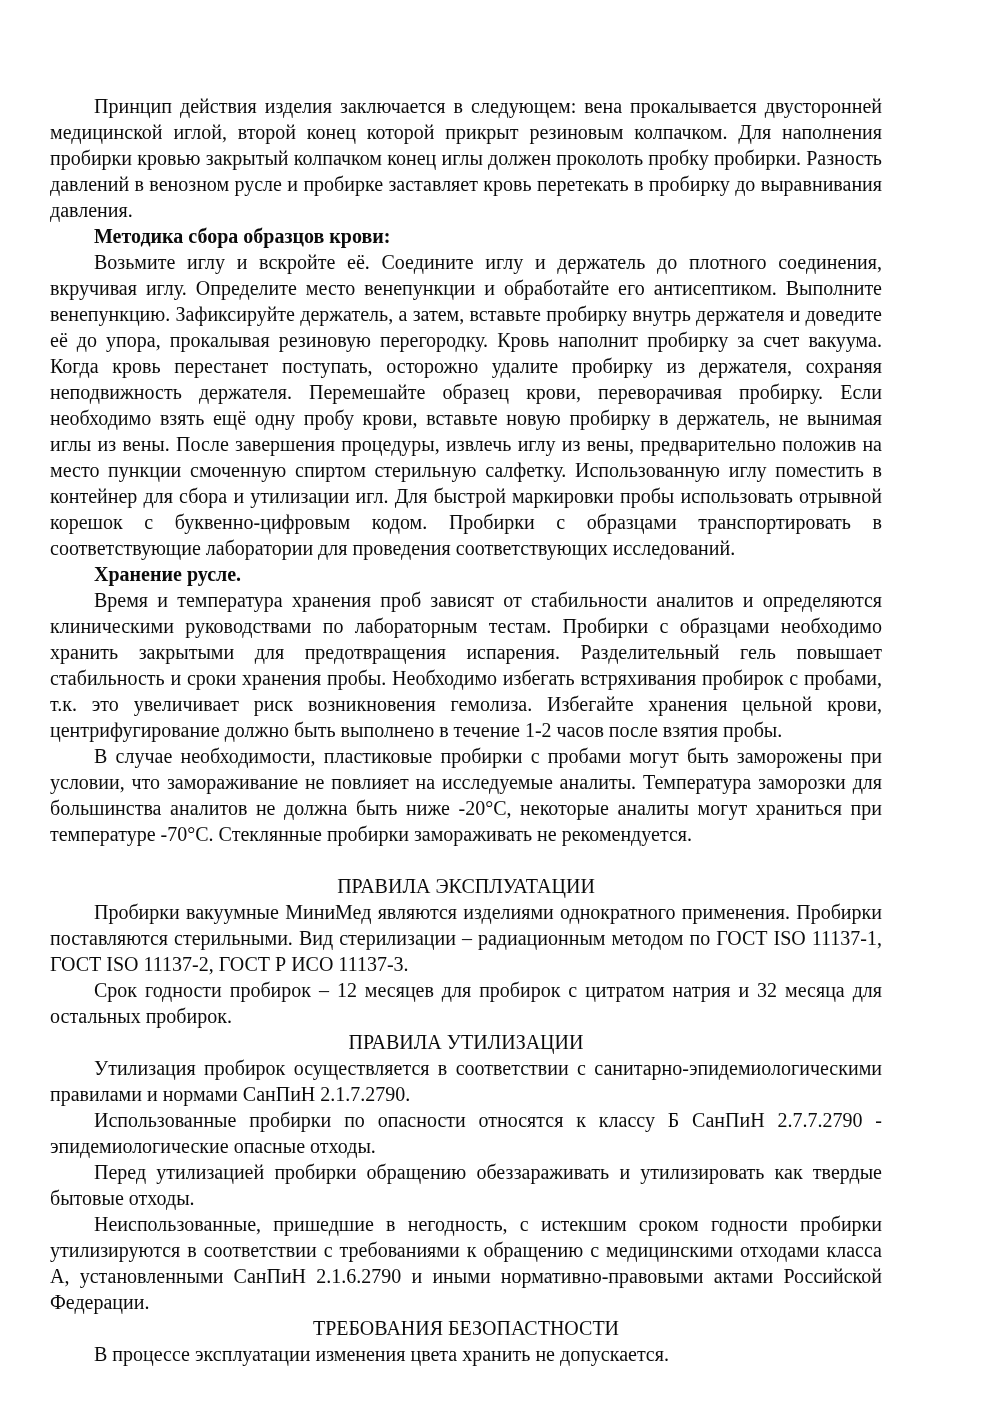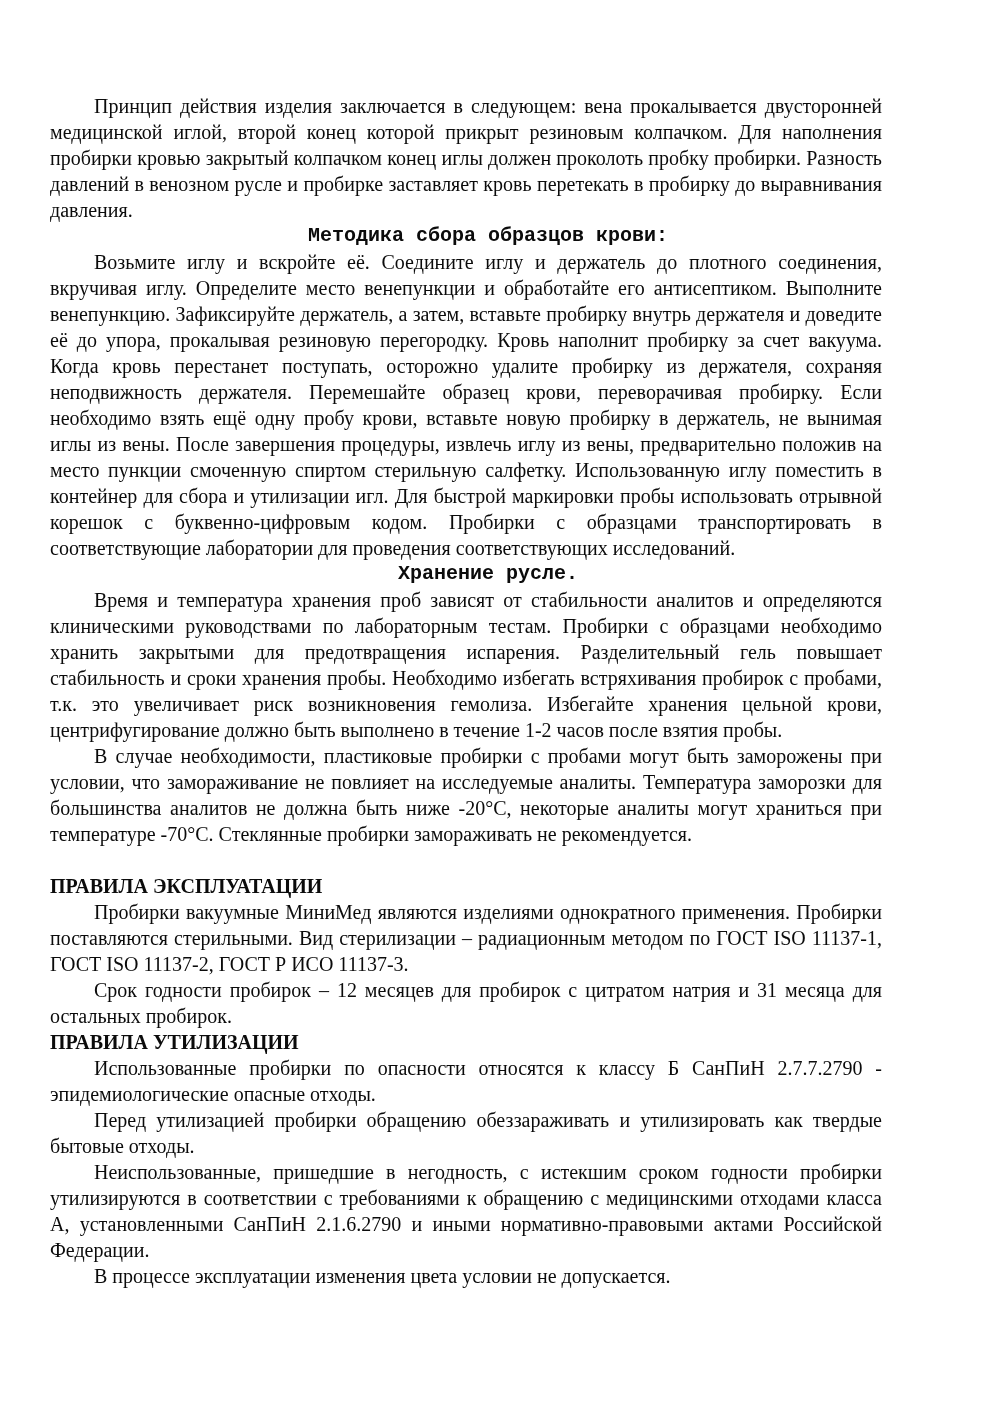--- a/index.html
+++ b/index.html
@@ -24,45 +24,46 @@
     background: #ffffff;
   }
   .para {
     margin: 0;
     text-indent: 44px;
     text-align: justify;
   }
   .heading-inline {
     margin: 0;
     text-indent: 44px;
-    text-align: center;
+    text-align: left;
     font-weight: bold;
-    font-family: Liberation Mono, monospace;
   }
   .heading-center {
     margin: 0;
     text-indent: 0;
-    text-align: left;
-    font-weight: bold;
+    text-align: center;
+    font-weight: normal;
   }
   .space-before {
     margin-top: 26px;
   }
 </style>
 </head>
 <body>
 
 <div class="page">
   <p class="para">Принцип действия изделия заключается в следующем: вена прокалывается двусторонней медицинской иглой, второй конец которой прикрыт резиновым колпачком. Для наполнения пробирки кровью закрытый колпачком конец иглы должен проколоть пробку пробирки. Разность давлений в венозном русле и пробирке заставляет кровь перетекать в пробирку до выравнивания давления.</p>
   <p class="heading-inline">Методика сбора образцов крови:</p>
   <p class="para">Возьмите иглу и вскройте её. Соедините иглу и держатель до плотного соединения, вкручивая иглу. Определите место венепункции и обработайте его антисептиком. Выполните венепункцию. Зафиксируйте держатель, а затем, вставьте пробирку внутрь держателя и доведите её до упора, прокалывая резиновую перегородку. Кровь наполнит пробирку за счет вакуума. Когда кровь перестанет поступать, осторожно удалите пробирку из держателя, сохраняя неподвижность держателя. Перемешайте образец крови, переворачивая пробирку. Если необходимо взять ещё одну пробу крови, вставьте новую пробирку в держатель, не вынимая иглы из вены. После завершения процедуры, извлечь иглу из вены, предварительно положив на место пункции смоченную спиртом стерильную салфетку. Использованную иглу поместить в контейнер для сбора и утилизации игл. Для быстрой маркировки пробы использовать отрывной корешок с буквенно-цифровым кодом. Пробирки с образцами транспортировать в соответствующие лаборатории для проведения соответствующих исследований.</p>
   <p class="heading-inline">Хранение русле.</p>
   <p class="para">Время и температура хранения проб зависят от стабильности аналитов и определяются клиническими руководствами по лабораторным тестам. Пробирки с образцами необходимо хранить закрытыми для предотвращения испарения. Разделительный гель повышает стабильность и сроки хранения пробы. Необходимо избегать встряхивания пробирок с пробами, т.к. это увеличивает риск возникновения гемолиза. Избегайте хранения цельной крови, центрифугирование должно быть выполнено в течение 1-2 часов после взятия пробы.</p>
   <p class="para">В случае необходимости, пластиковые пробирки с пробами могут быть заморожены при условии, что замораживание не повлияет на исследуемые аналиты. Температура заморозки для большинства аналитов не должна быть ниже -20°С, некоторые аналиты могут храниться при температуре -70°С. Стеклянные пробирки замораживать не рекомендуется.</p>
   <p class="heading-center space-before">ПРАВИЛА ЭКСПЛУАТАЦИИ</p>
   <p class="para">Пробирки вакуумные МиниМед являются изделиями однократного применения. Пробирки поставляются стерильными. Вид стерилизации – радиационным методом по ГОСТ ISO 11137-1, ГОСТ ISO 11137-2, ГОСТ Р ИСО 11137-3.</p>
-  <p class="para">Срок годности пробирок – 12 месяцев для пробирок с цитратом натрия и 31 месяца для остальных пробирок.</p>
+  <p class="para">Срок годности пробирок – 12 месяцев для пробирок с цитратом натрия и 32 месяца для остальных пробирок.</p>
   <p class="heading-center">ПРАВИЛА УТИЛИЗАЦИИ</p>
+  <p class="para">Утилизация пробирок осуществляется в соответствии с санитарно-эпидемиологическими правилами и нормами СанПиН 2.1.7.2790.</p>
   <p class="para">Использованные пробирки по опасности относятся к классу Б СанПиН 2.7.7.2790 - эпидемиологические опасные отходы.</p>
   <p class="para">Перед утилизацией пробирки обращению обеззараживать и утилизировать как твердые бытовые отходы.</p>
   <p class="para">Неиспользованные, пришедшие в негодность, с истекшим сроком годности пробирки утилизируются в соответствии с требованиями к обращению с медицинскими отходами класса А, установленными СанПиН 2.1.6.2790 и иными нормативно-правовыми актами Российской Федерации.</p>
-  <p class="para">В процессе эксплуатации изменения цвета условии не допускается.</p>
+  <p class="heading-center">ТРЕБОВАНИЯ БЕЗОПАСТНОСТИ</p>
+  <p class="para">В процессе эксплуатации изменения цвета хранить не допускается.</p>
 </div>
 
 </body></html>

